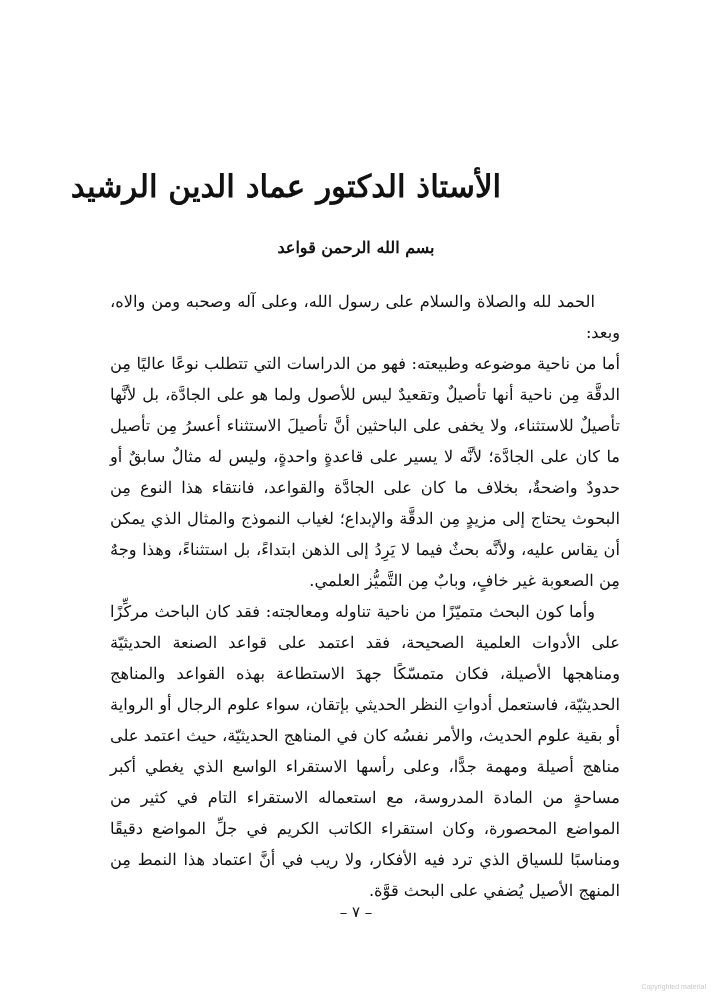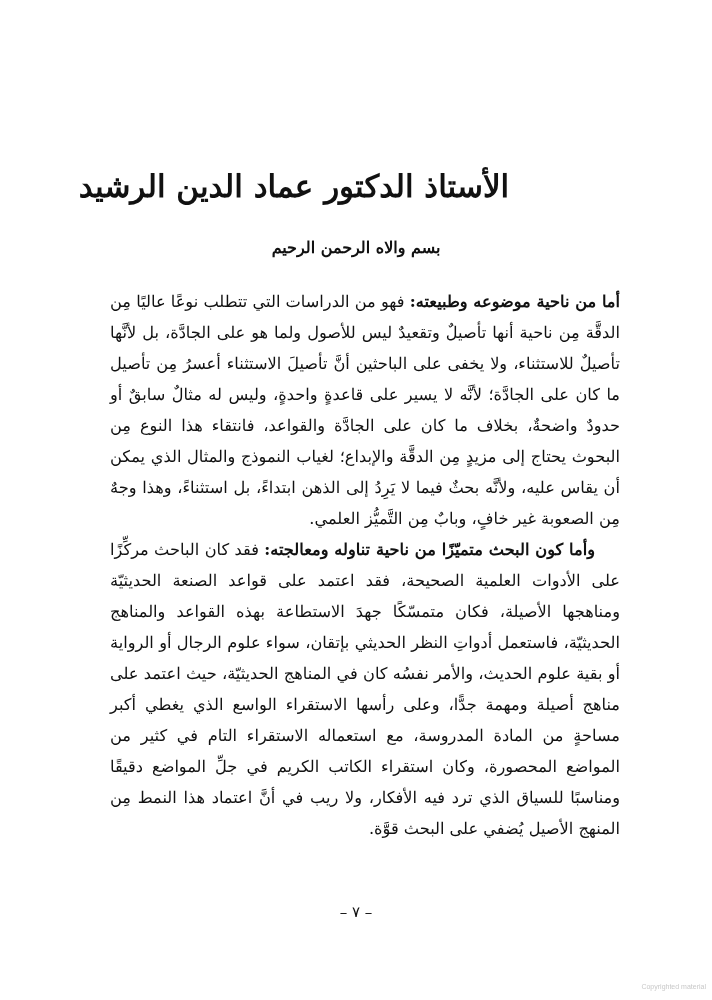--- a/index.html
+++ b/index.html
@@ -1,35 +1,38 @@
 <!DOCTYPE html>
 <html><head>
   <meta charset="utf-8">
   <style>
     html, body { margin: 0; padding: 0; background: #ffffff; }
     body { width: 712px; height: 1000px; position: relative; overflow: hidden; font-family: "DejaVu Serif", "Liberation Serif", serif; color: #111111; }
     .page { position: absolute; left: 0; top: 0; width: 712px; height: 1000px; }
     .title { position: absolute; left: 0; width: 712px; top: 105px; text-align: center; font-size: 31px; font-weight: bold; direction: rtl; line-height: 48px; }
-    .subtitle { position: absolute; left: 8px; width: 572px; top: 162px; text-align: center; font-size: 31px; font-weight: bold; direction: rtl; line-height: 48px; }
+    .subtitle { position: absolute; left: 0; width: 572px; top: 162px; text-align: center; font-size: 31px; font-weight: bold; direction: rtl; line-height: 48px; }
     .basmala { position: absolute; left: 0; width: 712px; top: 234px; text-align: center; font-size: 16px; font-weight: bold; direction: rtl; line-height: 28px; }
     .body { position: absolute; left: 110px; width: 510px; top: 286px; direction: rtl; text-align: justify; text-align-last: right; font-size: 16.2px; line-height: 31px; }
     .body p { margin: 0; }
     .body p.indent { text-indent: 25px; }
-    .body .lead { font-weight: bold; }
+    .body .lead { font-weight: normal; }
     .page-number { position: absolute; left: 0; width: 712px; top: 903px; text-align: center; font-size: 15px; direction: rtl; }
     .watermark { position: absolute; right: 6px; top: 983px; font-family: "Liberation Sans", sans-serif; font-size: 7px; color: #c8c8c8; }
   </style>
 </head>
 <body>
 
 <div class="page">
   <div class="subtitle">الأستاذ الدكتور عماد الدين الرشيد</div>
-  <div class="basmala">بسم والاه الرحمن الرحيم</div>
+  <div class="basmala">بسم الله الرحمن قواعد</div>
 
   <div class="body">
+    <p class="indent">
+      <span>الحمد لله والصلاة والسلام على رسول الله، وعلى آله وصحبه ومن والاه، وبعد:</span>
+    </p>
     <p>
       <span class="lead">أما من ناحية موضوعه وطبيعته:</span><span> فهو من الدراسات التي تتطلب نوعًا عاليًا مِن الدقَّة مِن ناحية أنها تأصيلٌ وتقعيدٌ ليس للأصول ولما هو على الجادَّة، بل لأنَّها تأصيلٌ للاستثناء، ولا يخفى على الباحثين أنَّ تأصيلَ الاستثناء أعسرُ مِن تأصيل ما كان على الجادَّة؛ لأنَّه لا يسير على قاعدةٍ واحدةٍ، وليس له مثالٌ سابقٌ أو حدودٌ واضحةٌ، بخلاف ما كان على الجادَّة والقواعد، فانتقاء هذا النوع مِن البحوث يحتاج إلى مزيدٍ مِن الدقَّة والإبداع؛ لغياب النموذج والمثال الذي يمكن أن يقاس عليه، ولأنَّه بحثٌ فيما لا يَرِدُ إلى الذهن ابتداءً، بل استثناءً، وهذا وجهٌ مِن الصعوبة غير خافٍ، وبابٌ مِن التَّميُّز العلمي.</span>
     </p>
     <p class="indent">
       <span class="lead">وأما كون البحث متميّزًا من ناحية تناوله ومعالجته:</span><span> فقد كان الباحث مركِّزًا على الأدوات العلمية الصحيحة، فقد اعتمد على قواعد الصنعة الحديثيّة ومناهجها الأصيلة، فكان متمسّكًا جهدَ الاستطاعة بهذه القواعد والمناهج الحديثيّة، فاستعمل أدواتِ النظر الحديثي بإتقان، سواء علوم الرجال أو الرواية أو بقية علوم الحديث، والأمر نفسُه كان في المناهج الحديثيّة، حيث اعتمد على مناهج أصيلة ومهمة جدًّا، وعلى رأسها الاستقراء الواسع الذي يغطي أكبر مساحةٍ من المادة المدروسة، مع استعماله الاستقراء التام في كثير من المواضع المحصورة، وكان استقراء الكاتب الكريم في جلِّ المواضع دقيقًا ومناسبًا للسياق الذي ترد فيه الأفكار، ولا ريب في أنَّ اعتماد هذا النمط مِن المنهج الأصيل يُضفي على البحث قوَّة.</span>
     </p>
   </div>
 
   <div class="page-number">– ٧ –</div>
   <div class="watermark">Copyrighted material</div>

